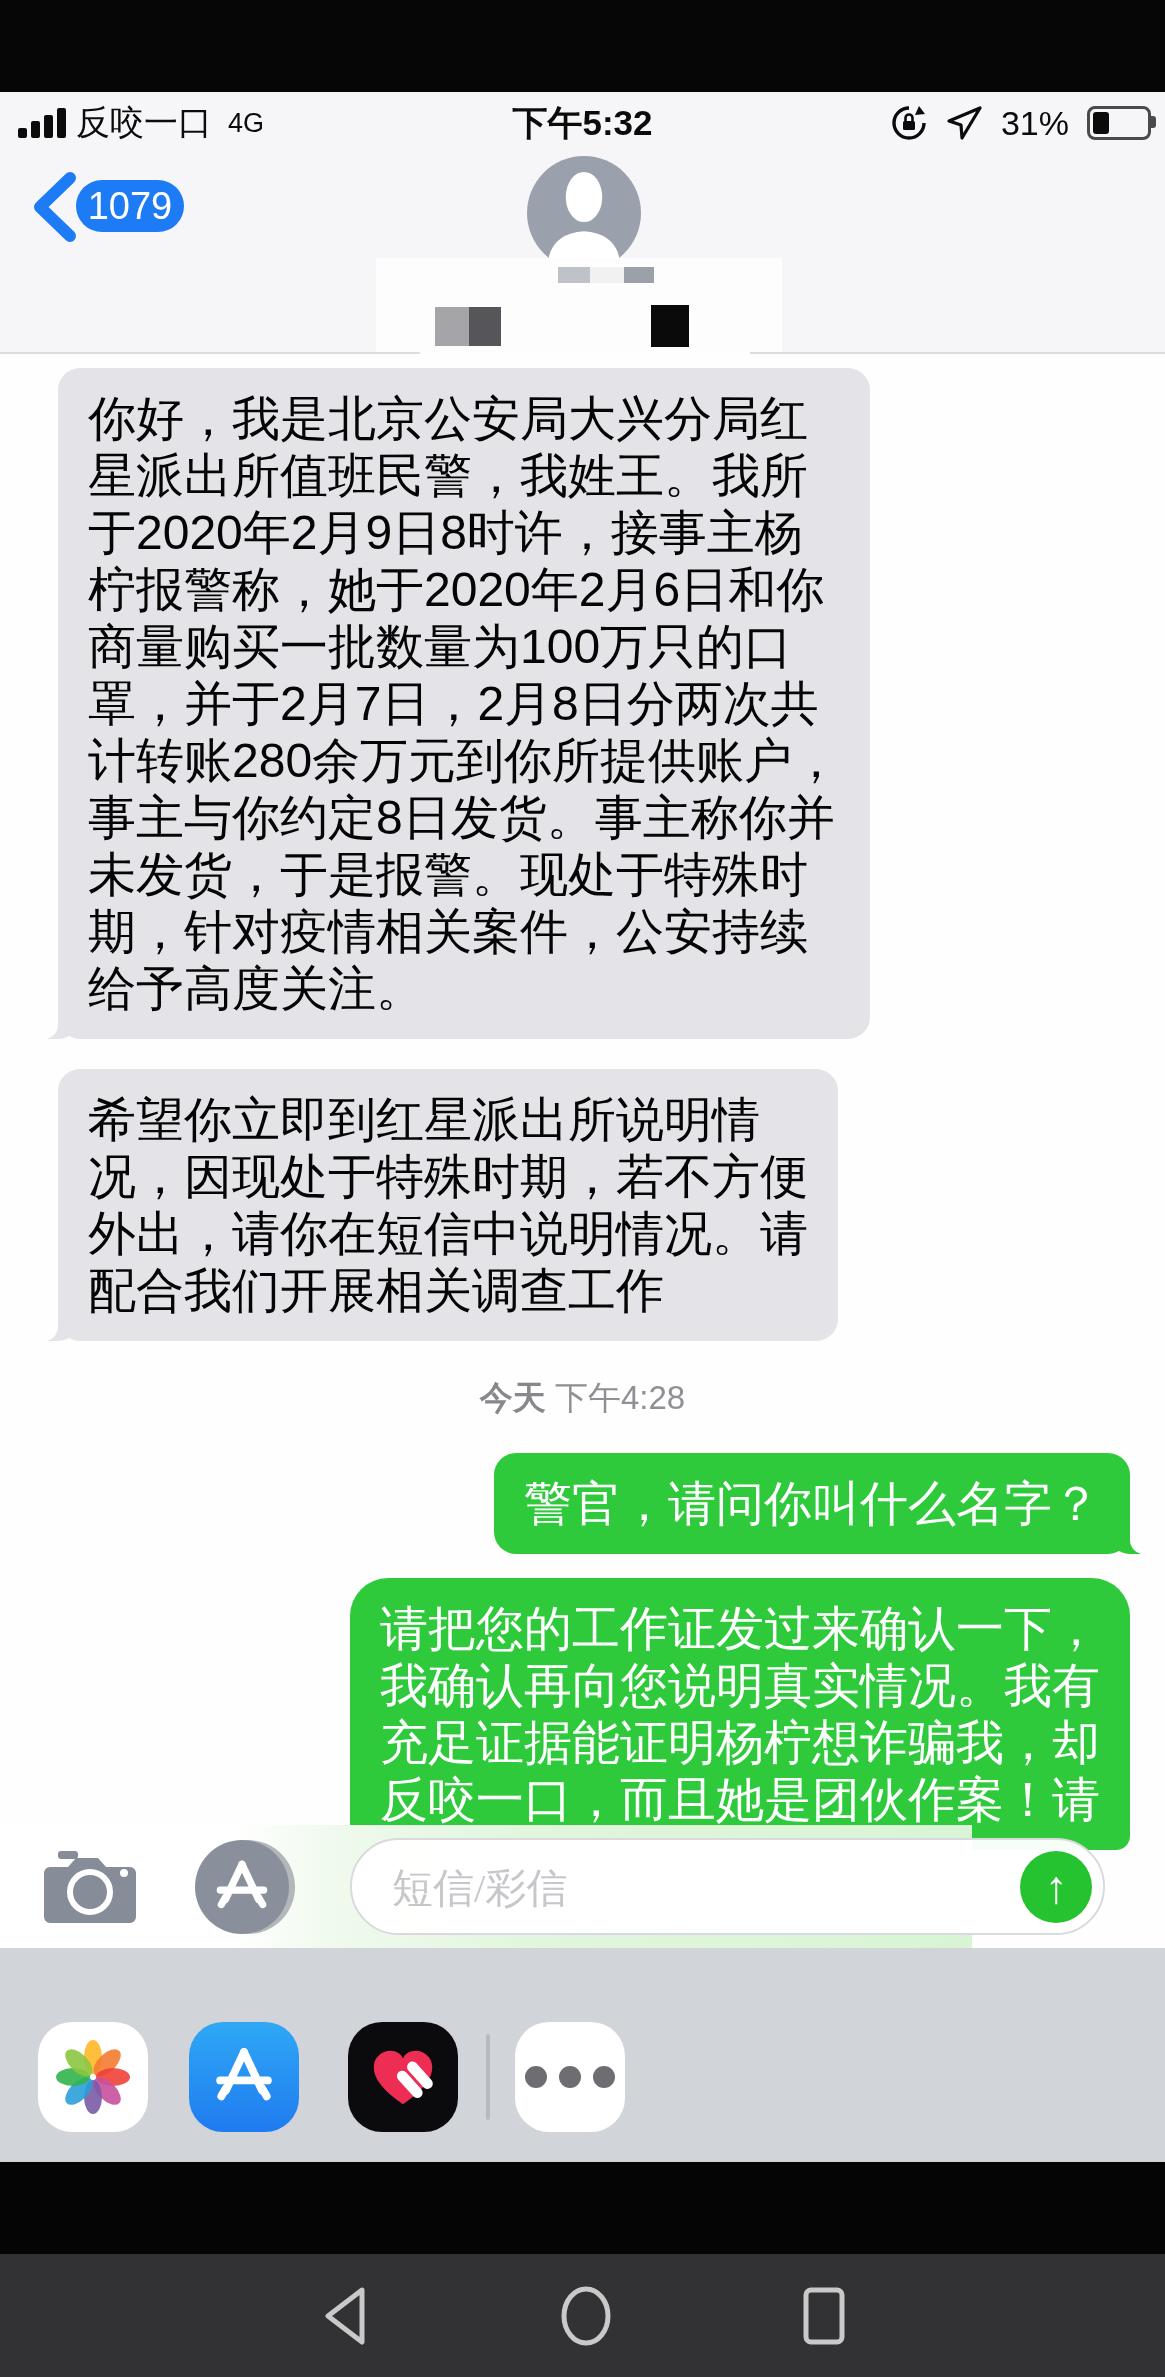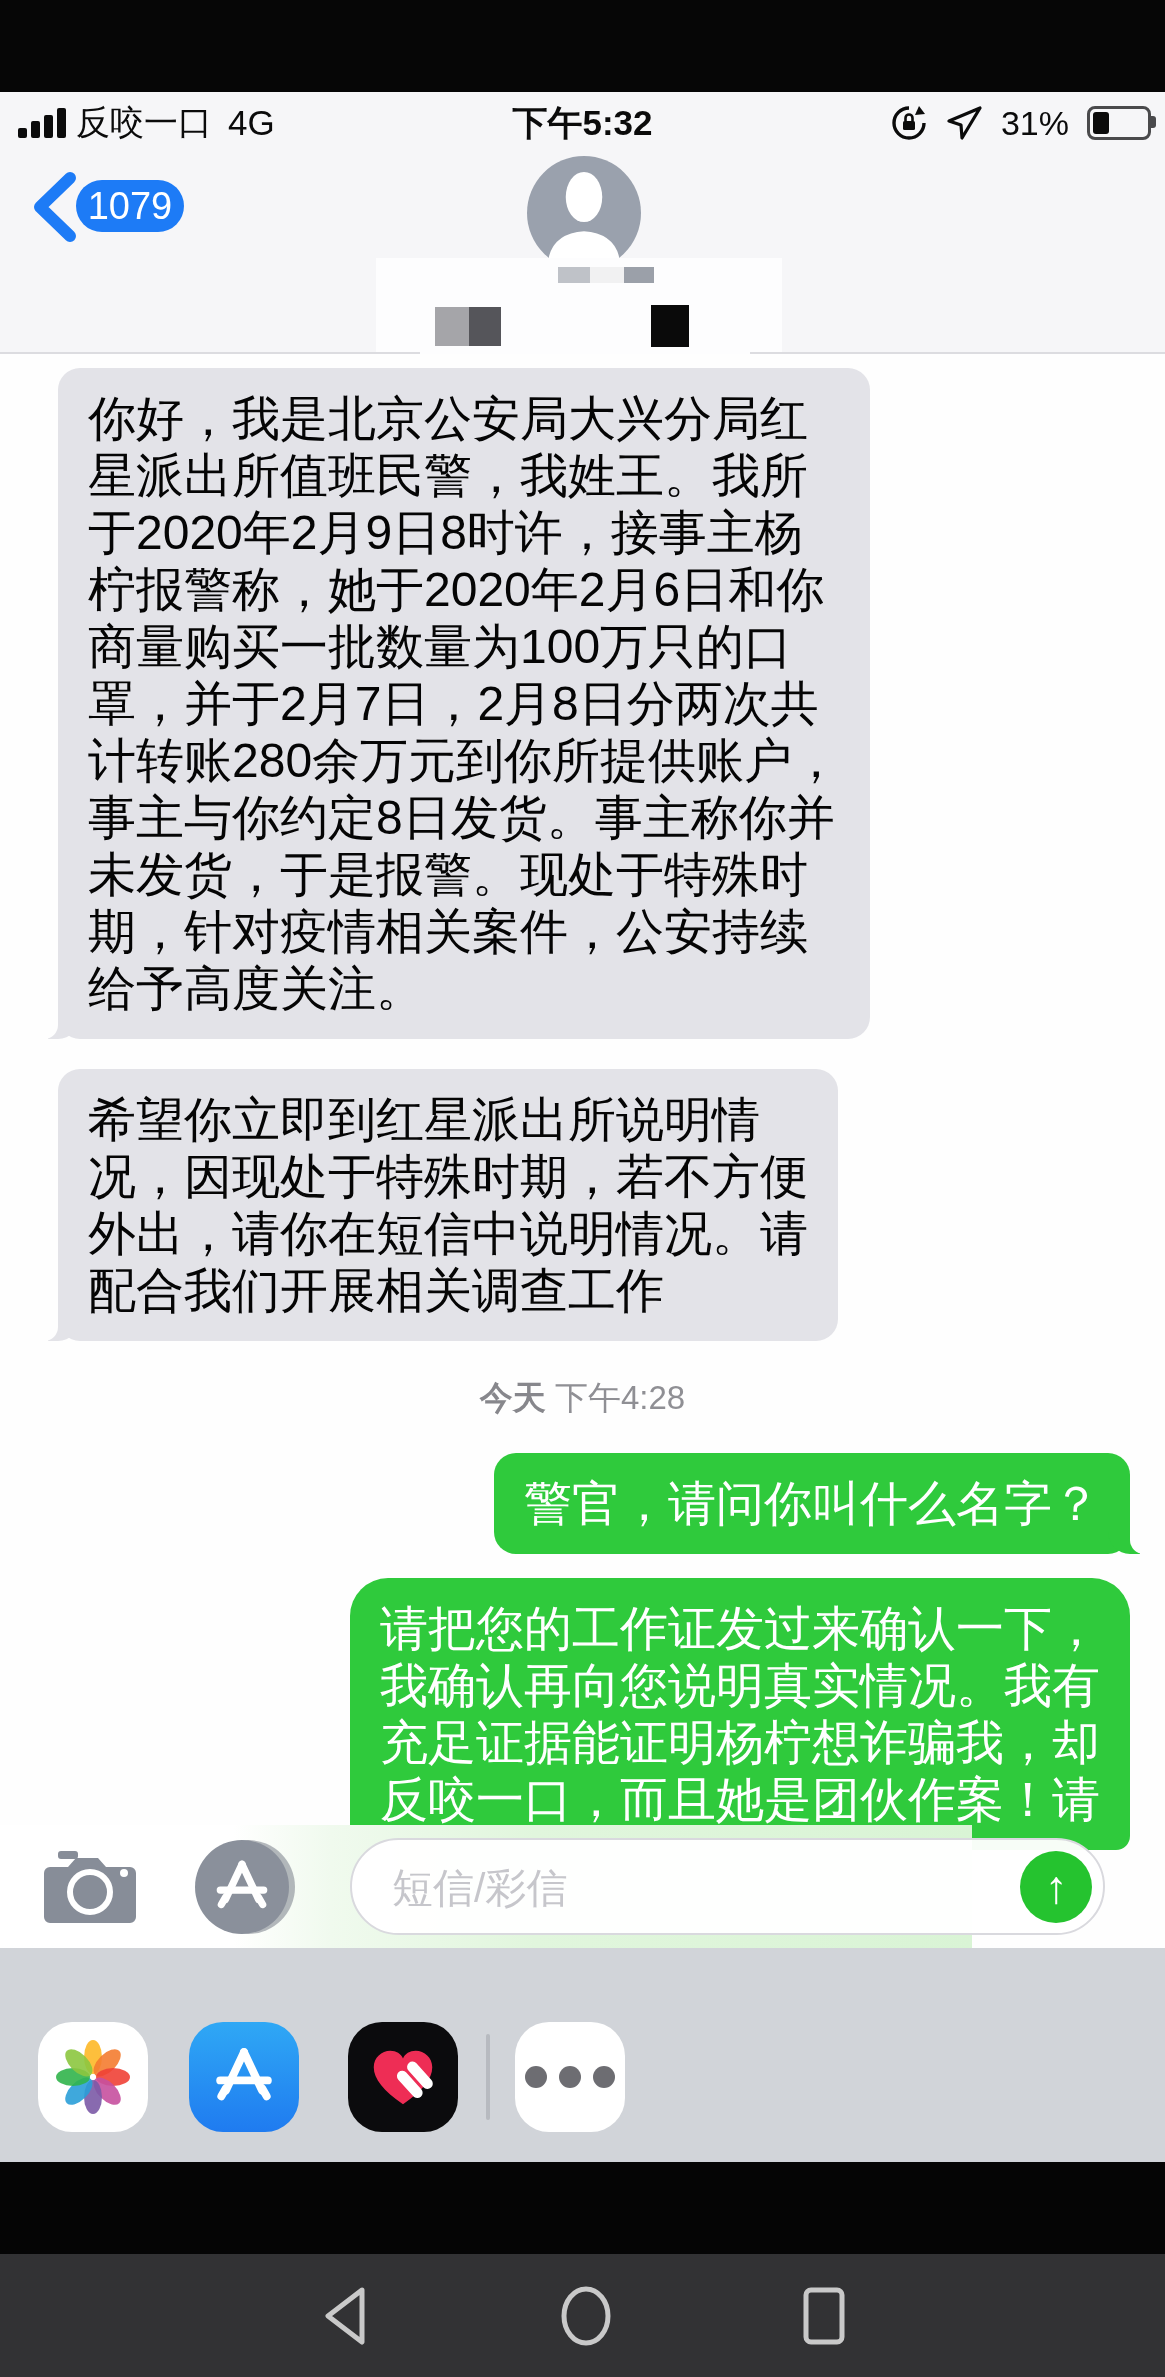--- a/index.html
+++ b/index.html
@@ -12,21 +12,21 @@
   .abs{position:absolute;}
 
   
   .top-black{left:0;top:0;width:1165px;height:92px;background:#060606;}
 
   
   .header-bg{left:0;top:92px;width:1165px;height:262px;background:#f6f6f8;}
   .statusbar{left:0;top:92px;width:1165px;height:62px;color:#0b0b0b;}
   .sb-left{position:absolute;left:18px;top:0;height:62px;display:flex;align-items:center;gap:10px;}
   .carrier{font-size:34px;color:#0b0b0b;}
-  .network{font-size:35px;margin-left:6px;}
+  .network{font-size:27px;margin-left:6px;}
   .sb-time{position:absolute;left:0;right:0;top:0;height:62px;display:flex;align-items:center;justify-content:center;font-size:35px;font-weight:700;}
   .sb-right{position:absolute;right:14px;top:0;height:62px;display:flex;align-items:center;gap:18px;}
   .batt-pct{font-size:34px;}
   .signal{display:flex;align-items:flex-end;gap:4px;height:30px;}
   .signal i{display:block;width:9px;background:#0b0b0b;border-radius:2px;}
   .battery{position:relative;width:58px;height:28px;border:3px solid #4a4a4c;border-radius:8px;}
   .battery .fill{position:absolute;left:3px;top:3px;bottom:3px;width:16px;background:#0b0b0b;border-radius:3px;}
   .battery .cap{position:absolute;right:-8px;top:7px;width:5px;height:12px;background:#4a4a4c;border-radius:0 3px 3px 0;}
 
   
@@ -67,20 +67,21 @@
   .g1::before{content:"";position:absolute;z-index:0;bottom:0;right:-10px;height:30px;width:32px;background:#2fca3c;border-bottom-left-radius:22px;}
   .g1::after{content:"";position:absolute;z-index:1;bottom:0;right:-16px;width:16px;height:30px;background:#fefefe;border-bottom-left-radius:14px;}
 
   .day-sep{left:0;top:1022px;width:1165px;text-align:center;font-size:33px;color:#8f8f94;}
   .day-sep b{font-weight:700;color:#87878c;}
 
   
   .composer{
     left:0;top:1825px;width:972px;height:123px;z-index:5;
     background:linear-gradient(90deg,#ffffff 0%,#ffffff 24%,#f0faee 34%,#e1f6dd 55%,#d9f4d5 100%);
+    font-family:Liberation Serif, serif;
   }
   .cam-btn{left:44px;top:26px;}
   .apps-btn{left:195px;top:15px;width:94px;height:94px;border-radius:50%;background:#8a909b;display:flex;align-items:center;justify-content:center;box-shadow:6px 0 0 rgba(120,126,136,.55);}
   .field{
     left:350px;top:13px;width:755px;height:97px;box-sizing:border-box;
     background:rgba(255,255,255,.96);border:2px solid #d9d9de;border-radius:50px;
   }
   .field input{
     position:absolute;left:38px;top:8px;width:560px;height:78px;border:none;outline:none;background:transparent;
     font-size:41px;color:#333;font-family:inherit;

